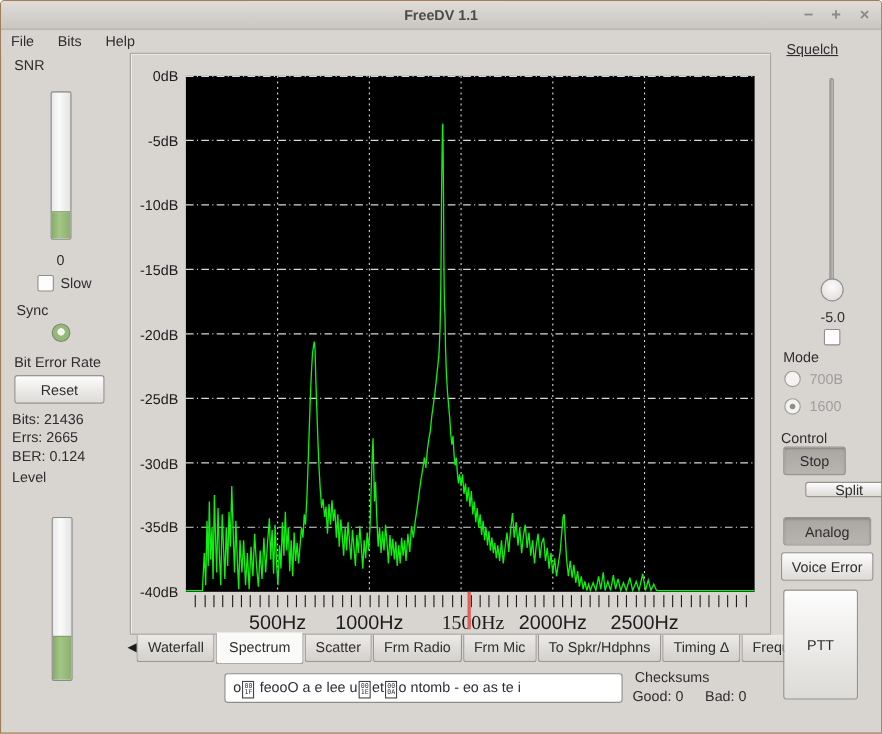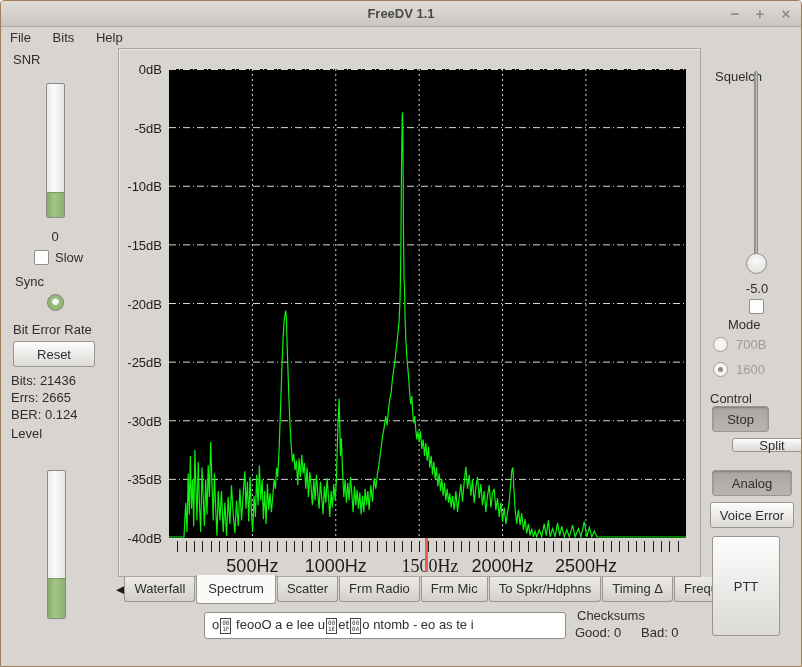--- a/index.html
+++ b/index.html
@@ -221,26 +221,26 @@
     <div class="tab">Timing Δ</div>
     <div class="tab">Frequency Δ</div>
     <div class="tabarrow" style="margin-left:auto;">▶</div>
   </div>
 
   <div class="field" id="decoded-field"><span>o</span><span class="ctrlbox"><div>00</div><div>1F</div></span><span> feooO  a e   lee  u</span><span class="ctrlbox"><div>00</div><div>1E</div></span><span>et</span><span class="ctrlbox"><div>00</div><div>0A</div></span><span>o  ntomb - eo   as te i</span></div>
   <div class="lbl" style="left:576px; top:607px;">Checksums</div>
   <div class="lbl" style="left:574px; top:624px;">Good: 0</div>
   <div class="lbl" style="left:640px; top:624px;">Bad: 0</div>
 
-  <div class="lbl" style="left:714px; top:68px;">Squelch</div>
+  <div class="lbl" style="left:714px; top:36px;text-decoration:underline;">Squelch</div>
   <div class="slider-track" style="left:753px; top:70px; height:196px;"></div>
   <div class="slider-thumb" style="left:745px; top:252px;"></div>
   <div class="lbl" style="left:735px; top:280px; width:42px; text-align:center;">-5.0</div>
   <div class="checkbox" style="left:748px; top:298px;"></div>
-  <div class="lbl" style="left:711px; top:316px;margin-left:16px;">Mode</div>
+  <div class="lbl" style="left:711px; top:316px;">Mode</div>
   <div class="radio" id="mode-radio-0" style="left:712px; top:336px;"></div>
   <div class="lbl dim" style="left:735px; top:336px;">700B</div>
   <div class="radio sel" id="mode-radio-1" style="left:712px; top:361px;">
       <div class="dot"></div>
     </div>
   <div class="lbl dim" style="left:735px; top:361px;">1600</div>
   <div class="lbl" style="left:709px; top:390px;">Control</div>
   <div class="btn ctrl pressed" style="left:711px; top:405px; width:57px; height:26px;">Stop</div>
   <div class="btn ctrl" style="left:731px; top:437px; width:80px; height:14px;">Split</div>
   <div class="btn ctrl pressed" style="left:711px; top:469px; width:80px; height:26px;">Analog</div>

